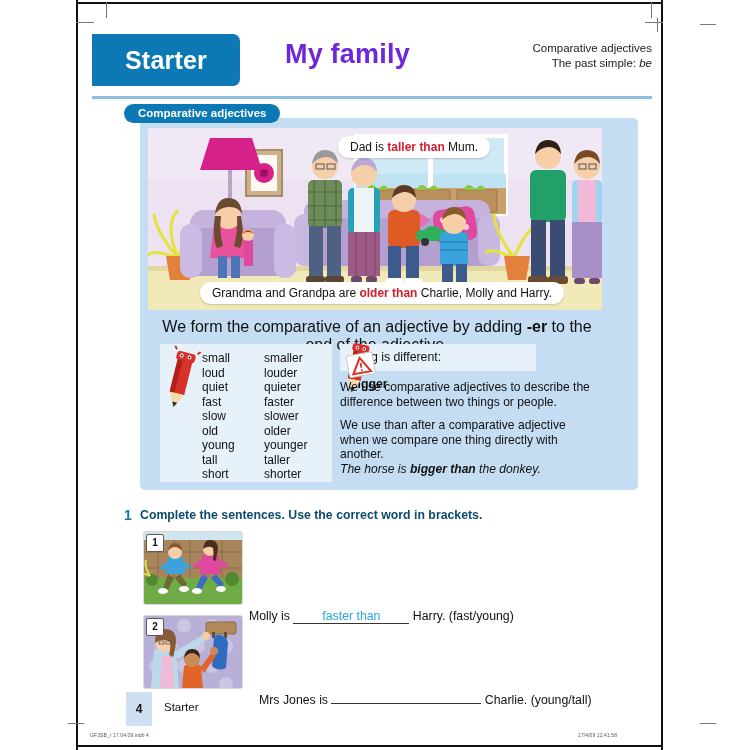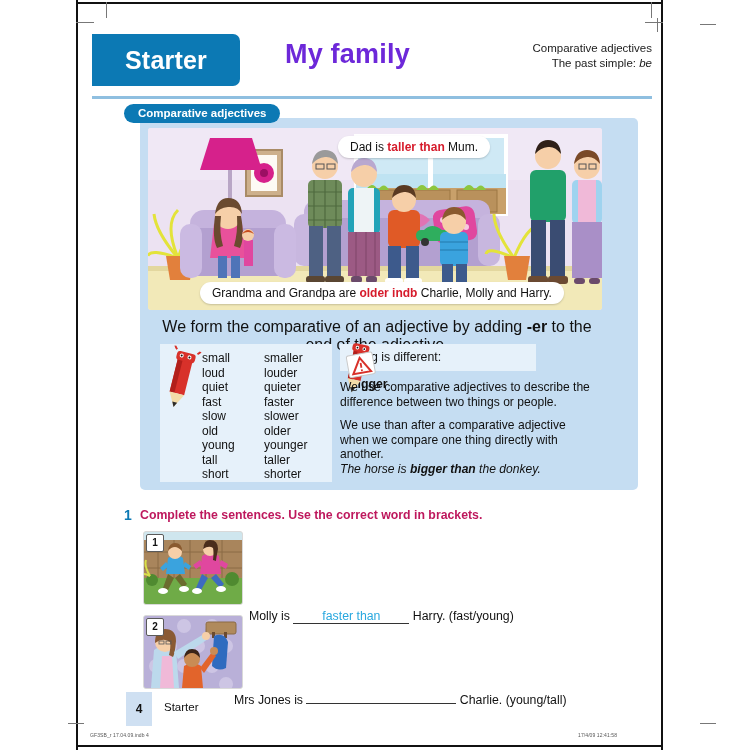--- a/index.html
+++ b/index.html
@@ -108,37 +108,37 @@
     font-size:12.1px;color:#111;line-height:14.5px;
   }
   .expl p{margin:0 0 9px 0;}
   .expl b{font-weight:normal;}
   .expl i{font-style:italic;}
   .expl i b{font-weight:bold;font-style:italic;}
   .ex-num{
     position:absolute;left:124px;top:507px;color:#0c79b4;
     font-size:14px;font-weight:bold;
   }
-  .ex-title{position:absolute;left:140px;top:508px;font-size:12.3px;font-weight:bold;color:#be185d;}
+  .ex-title{position:absolute;left:140px;top:508px;font-size:12.3px;font-weight:bold;color:#0c4a6e;}
 
   .thumb{
     position:absolute;width:98px;height:72px;border-radius:3px;overflow:hidden;
     border:1px solid #d9d9d9;background:#cfd8c8;
   }
   .thumb .tag{
     position:absolute;left:2px;top:2px;width:16px;height:16px;background:#fff;
     border:1px solid #5a5a5a;border-radius:2px;color:#111;font-size:10px;
     font-weight:bold;text-align:center;line-height:16px;z-index:5;
   }
   .t1{left:143px;top:531px;}
   .t2{left:143px;top:615px;}
 
   .sent{position:absolute;font-size:12.3px;color:#111;white-space:nowrap;margin-top:48px;}
   .s1{left:249px;top:561px;}
-  .s2{left:234px;top:645px;}
+  .s2{left:259px;top:645px;}
   .blank{
     display:inline-block;border-bottom:1.2px solid #333;text-align:center;
     vertical-align:baseline;color:#29a8df;
   }
   .blank.filled{width:116px;font-size:12.3px;}
   .blank.empty{width:150px;}
 
   
   .pg-badge{
     position:absolute;left:126px;top:692px;width:26px;height:34px;background:#cfe0f2;
@@ -346,21 +346,21 @@
           <rect x="431" y="36" width="7" height="5" fill="none" stroke="#555" stroke-width="1"></rect>
           <rect x="441" y="36" width="7" height="5" fill="none" stroke="#555" stroke-width="1"></rect>
           <rect x="424" y="94" width="30" height="56" fill="#a98fc7"></rect>
           <rect x="426" y="150" width="11" height="6" rx="3" fill="#6b4a6b"></rect>
           <rect x="441" y="150" width="11" height="6" rx="3" fill="#6b4a6b"></rect>
         </g>
       </svg>
 
       <div class="bubble bub-top"><span>Dad is </span><b>taller than</b><span> Mum.</span></div>
 
-      <div class="bubble bub-bot"><span>Grandma and Grandpa are </span><b>older indb</b><span> Charlie, Molly and Harry.</span></div>
+      <div class="bubble bub-bot"><span>Grandma and Grandpa are </span><b>older than</b><span> Charlie, Molly and Harry.</span></div>
     </div>
 
     <div class="rule"><span>We form the comparative of an adjective by adding </span><b>-er</b><span> to the end of the adjective.</span></div>
 
     <div class="adj-panel">
       <svg class="pencil" viewBox="0 0 38 62">
         <rect x="11" y="10" width="15" height="36" fill="#d8312a"></rect>
         <rect x="11" y="10" width="5" height="36" fill="#b11f1b"></rect>
         <path d="M11 46 l7.5 14 l7.5-14z" fill="#f3dca8"></path>
         <path d="M16 55 l2.5 5 l2.5-5z" fill="#2b2b2b"></path>

